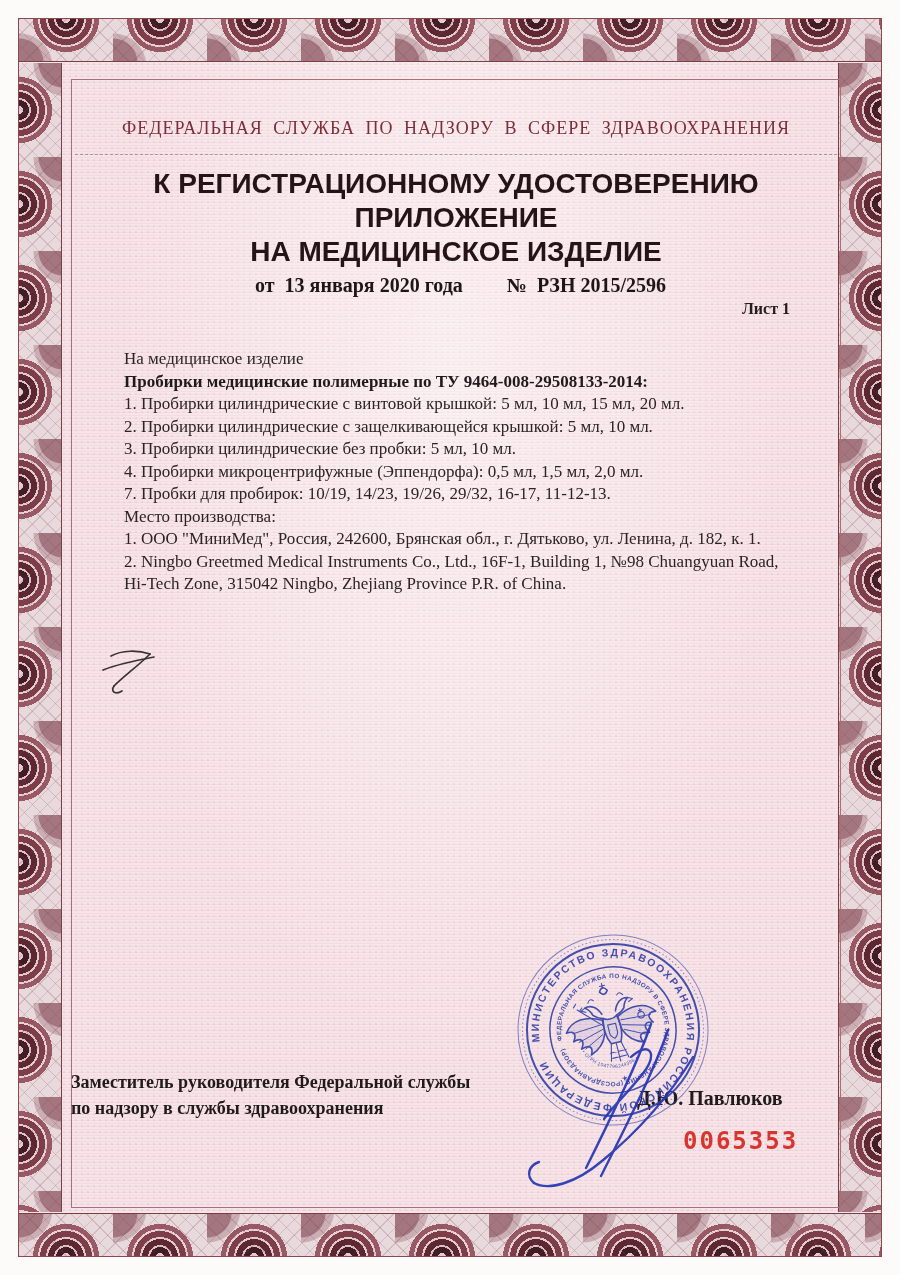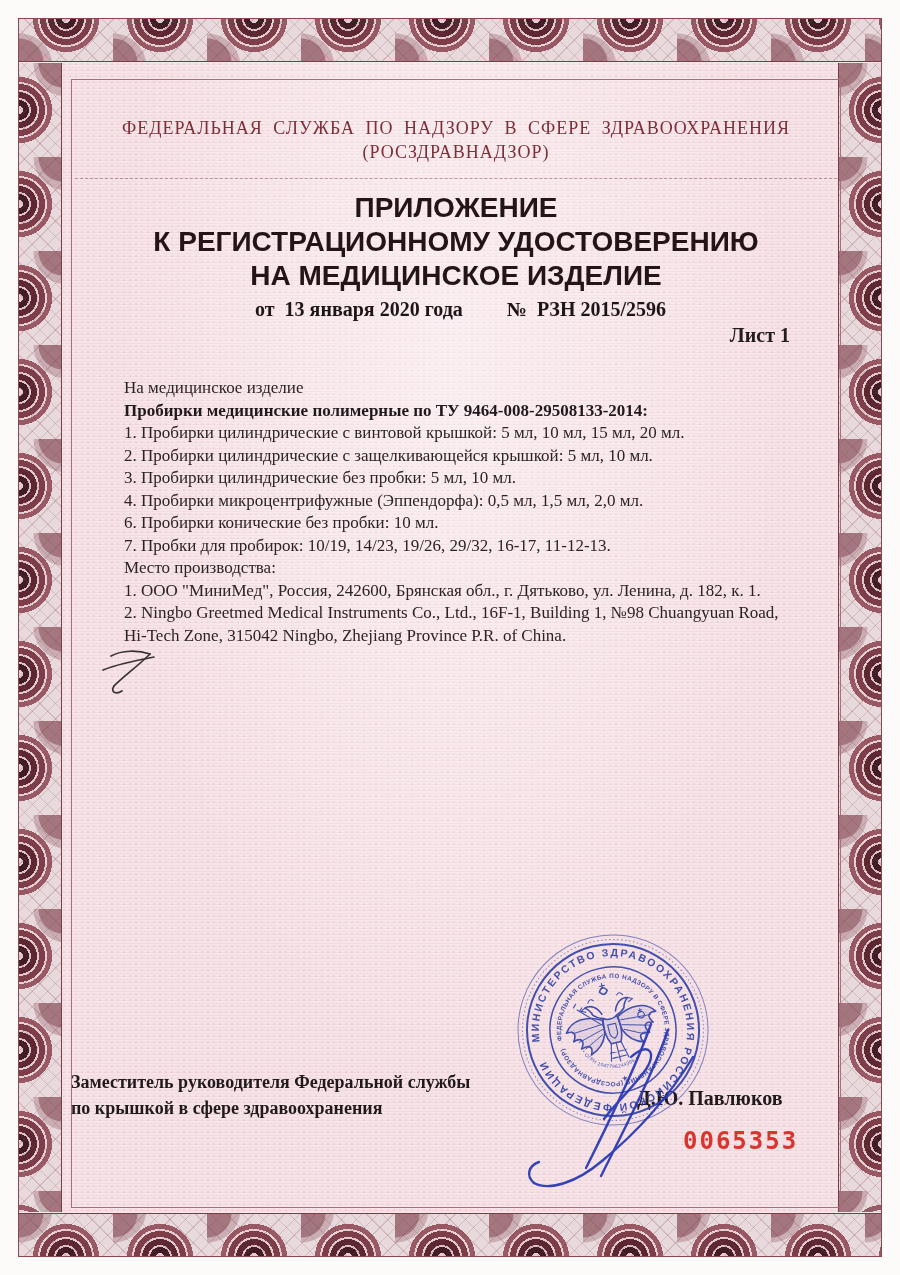--- a/index.html
+++ b/index.html
@@ -76,21 +76,21 @@
   }
 
   .agency { text-align:center; font-size:18px; line-height:24px; color:#7d2f37; letter-spacing:1px; word-spacing:5px; }
   .sep { margin:14px 3px 0 3px; border-top:1px dashed rgba(150,95,105,0.6); }
   .title {
     margin-top:12px; text-align:center;
     font-family:"Liberation Sans", sans-serif; font-weight:bold;
     font-size:28px; line-height:34px; color:#241317;
   }
   .dateline { margin-top:5px; margin-left:183px; display:flex; gap:44px; font-weight:bold; font-size:20px; color:#1d1518; white-space:pre; }
-  .sheet { margin-top:3px; margin-right:50px; text-align:right; font-weight:bold; font-size:20px; color:#241c1f; }
+  .sheet { margin-top:3px; margin-right:50px; text-align:right; font-weight:bold; font-size:16px; color:#241c1f; }
 
   .body-text { margin:30px 42px 0 52px; font-size:17px; line-height:22.5px; }
   .body-text .bold { font-weight:bold; color:#211a1d; }
 
   .sig-title { position:absolute; left:52px; top:1050px; font-weight:bold; font-size:18px; line-height:26px; color:#211a1d; }
   .sig-name  { position:absolute; left:618px; top:1068px; font-weight:bold; font-size:20px; color:#211a1d; }
   .serial    { position:absolute; left:664px; top:1108px; font-family:"DejaVu Sans Mono", monospace; font-weight:bold; font-size:24px; letter-spacing:2px; color:#d7352d; }
 
   .stamp-svg { position:absolute; left:513px; top:930px; width:200px; height:200px; opacity:0.9; }
   .overlay-svg { position:absolute; inset:0; width:900px; height:1275px; pointer-events:none; }
@@ -101,56 +101,54 @@
 <div class="page">
   <div class="doc">
     <div class="band band-top"></div>
     <div class="band band-bottom"></div>
     <div class="band band-left"></div>
     <div class="band band-right"></div>
 
     <div class="content">
       <div class="agency">
         <div>ФЕДЕРАЛЬНАЯ СЛУЖБА ПО НАДЗОРУ В СФЕРЕ ЗДРАВООХРАНЕНИЯ</div>
-        <div>(РОСЗДРАВНАДЗОР)</div>
       </div>
 
       <div class="sep"></div>
 
       <div class="title">
+        <div>К РЕГИСТРАЦИОННОМУ УДОСТОВЕРЕНИЮ</div>
         <div>ПРИЛОЖЕНИЕ</div>
-        <div>К РЕГИСТРАЦИОННОМУ УДОСТОВЕРЕНИЮ</div>
         <div>НА МЕДИЦИНСКОЕ ИЗДЕЛИЕ</div>
       </div>
 
       <div class="dateline">
         <span>от  13 января 2020 года</span>
         <span>№  РЗН 2015/2596</span>
       </div>
 
       <div class="sheet">Лист 1</div>
 
       <div class="body-text">
         <div>На медицинское изделие</div>
         <div class="bold">Пробирки медицинские полимерные по ТУ 9464-008-29508133-2014:</div>
         <div>1. Пробирки цилиндрические с винтовой крышкой: 5 мл, 10 мл, 15 мл, 20 мл.</div>
         <div>2. Пробирки цилиндрические с защелкивающейся крышкой: 5 мл, 10 мл.</div>
         <div>3. Пробирки цилиндрические без пробки: 5 мл, 10 мл.</div>
         <div>4. Пробирки микроцентрифужные (Эппендорфа): 0,5 мл, 1,5 мл, 2,0 мл.</div>
-        <div>6. Пробирки конические без пробки: 10 мл.</div>
         <div>7. Пробки для пробирок: 10/19, 14/23, 19/26, 29/32, 16-17, 11-12-13.</div>
         <div>Место производства:</div>
         <div>1. ООО "МиниМед", Россия, 242600, Брянская обл., г. Дятьково, ул. Ленина, д. 182, к. 1.</div>
         <div>2. Ningbo Greetmed Medical Instruments Co., Ltd., 16F-1, Building 1, №98 Chuangyuan Road, Hi-Tech Zone, 315042 Ningbo, Zhejiang Province P.R. of China.</div>
       </div>
     </div>
 
     <div class="sig-title" style="position:absolute;">
       <div>Заместитель руководителя Федеральной службы</div>
-      <div>по крышкой в сфере здравоохранения</div>
+      <div>по надзору в службы здравоохранения</div>
     </div>
     <div class="sig-name">Д.Ю. Павлюков</div>
     <div class="serial">0065353</div>
   </div>
 
   <svg class="stamp-svg" viewBox="0 0 200 200">
     <g transform="rotate(-14 100 100)" stroke="#2f3fa6" fill="none">
       <circle cx="100" cy="100" r="95" stroke-width="1" opacity="0.65"></circle>
       <circle cx="100" cy="100" r="90.5" stroke-width="1" stroke-dasharray="1.5,2.5" opacity="0.6"></circle>
       <circle cx="100" cy="100" r="86" stroke-width="2"></circle>

